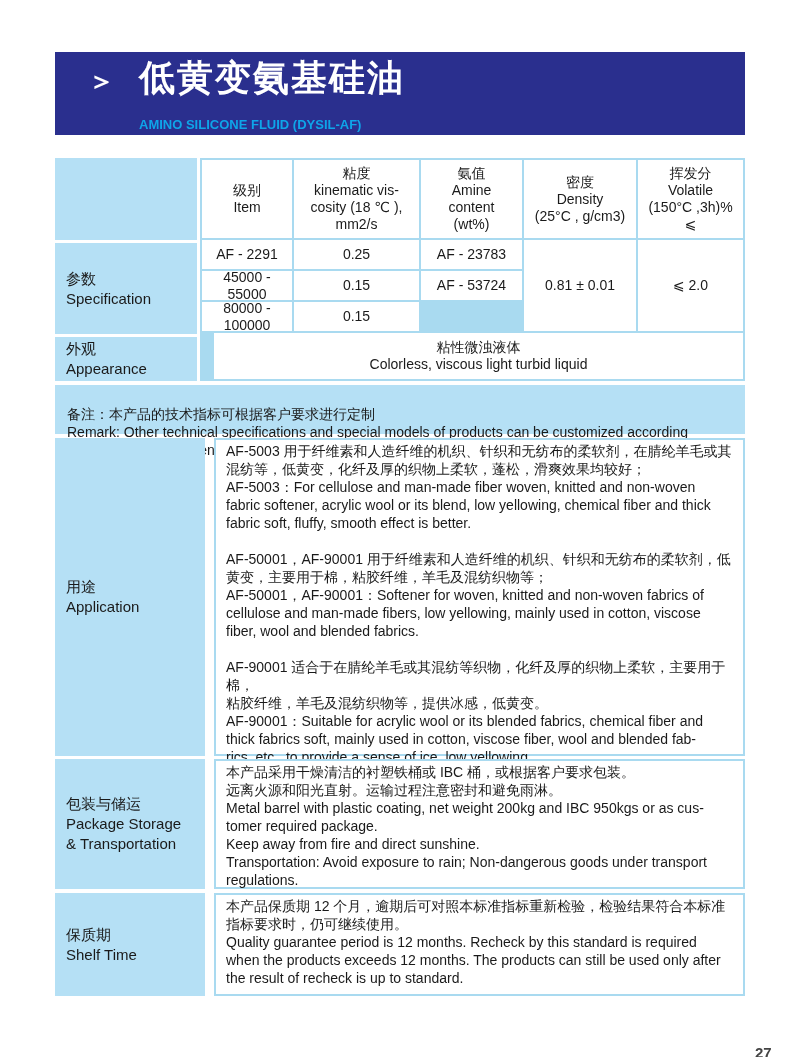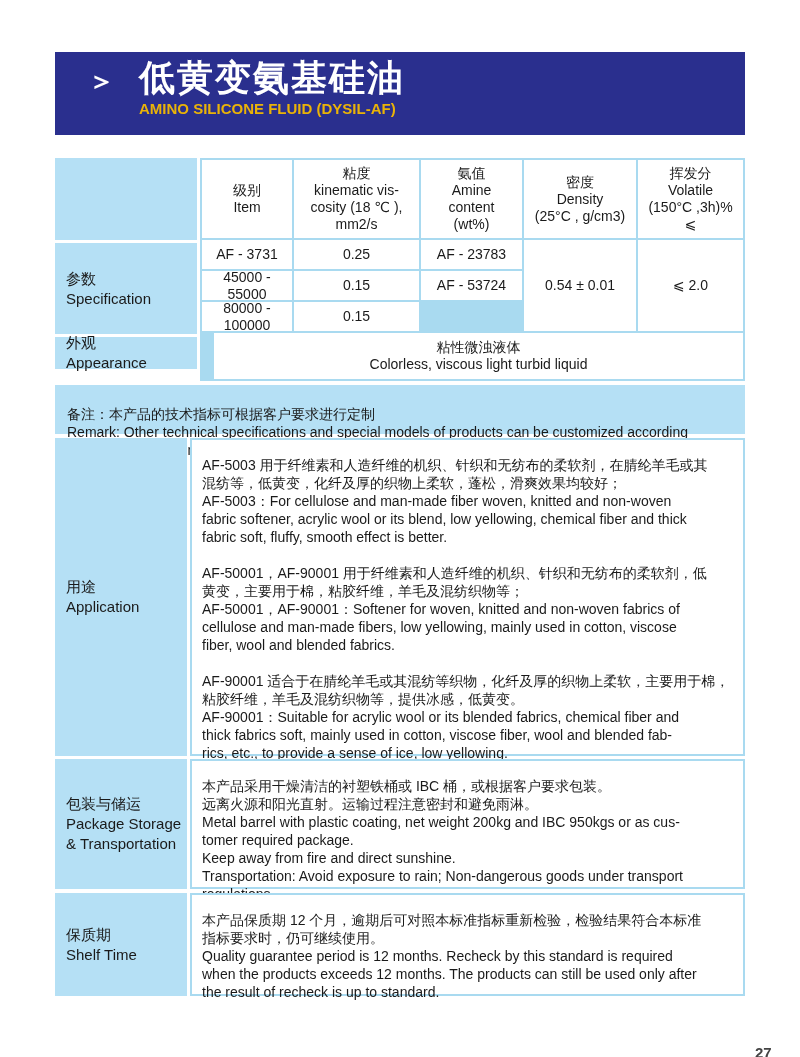--- a/index.html
+++ b/index.html
@@ -32,25 +32,25 @@
   }
   .band .titles { margin-left: 24px; }
   .band .title-cn {
     color: #ffffff;
     font-size: 36px;
     font-weight: bold;
     line-height: 34px;
     letter-spacing: 2px;
   }
   .band .title-en {
-    color: #eab308;
-    font-size: 15px;
+    color: #0ea5e9;
+    font-size: 13px;
     font-weight: bold;
     line-height: 24px;
-    margin-top: 2px;
+    margin-top: 18px;
   }
   
   .content { position: absolute; left: 55px; top: 158px; width: 690px; }
   .rowflex { display: flex; }
   .leftcol { width: 142px; margin-right: 3px; display: flex; flex-direction: column; }
   .bluecell {
     background: #b5e0f5;
     display: flex;
     flex-direction: column;
     justify-content: center;
@@ -91,26 +91,26 @@
     background: #b5e0f5;
     height: 49px;
     padding: 20px 12px 0;
     font-size: 14px;
     line-height: 18px;
     white-space: pre-line;
   }
   
   .section { margin-top: 4px; }
   .section.tight { margin-top: 3px; }
-  .section .leftlabel { width: 132px; margin-right: 3px; }
+  .section .leftlabel { width: 150px; margin-right: 9px; }
   .whitecell {
     flex: 1;
     border: 2px solid #a9daf0;
     background: #ffffff;
-    padding: 16px 10px 0;
+    padding: 2px 10px 0;
     font-size: 14px;
     line-height: 18px;
     white-space: pre-line;
     text-align: left;
   }
   .h-app { height: 318px; }
   .h-pkg { height: 130px; }
   .h-shelf { height: 103px; }
   .page-number {
     position: absolute;
@@ -134,21 +134,21 @@
     </div>
   </div>
 
   <div class="content">
 
     <div class="rowflex">
       <div class="leftcol">
         <div class="bluecell" style="height:82px;"></div>
         <div class="bluecell" style="height:91px; margin-top:3px;">参数
 Specification</div>
-        <div class="bluecell" style="height:32px; margin-top:3px;">外观
+        <div class="bluecell" style="height:44px; margin-top:3px;">外观
 Appearance</div>
       </div>
       <div class="specgrid">
 
         <div>级别
 Item</div>
         <div>粘度
 kinematic vis-
 cosity (18 ℃ ),
 mm2/s</div>
@@ -157,23 +157,23 @@
 content
 (wt%)</div>
         <div>密度
 Density
 (25°C , g/cm3)</div>
         <div>挥发分
 Volatile
 (150°C ,3h)%
 ⩽</div>
 
-        <div>AF - 3731</div>
+        <div>AF - 2291</div>
         <div>0.25</div>
-        <div class="cell-density">0.54 ± 0.01</div>
+        <div class="cell-density">0.81 ± 0.01</div>
         <div class="cell-volatile">⩽ 2.0</div>
 
         <div>AF - 23783</div>
         <div>45000 - 55000</div>
         <div>0.15</div>
 
         <div>AF - 53724</div>
         <div>80000 - 100000</div>
         <div>0.15</div>
 

